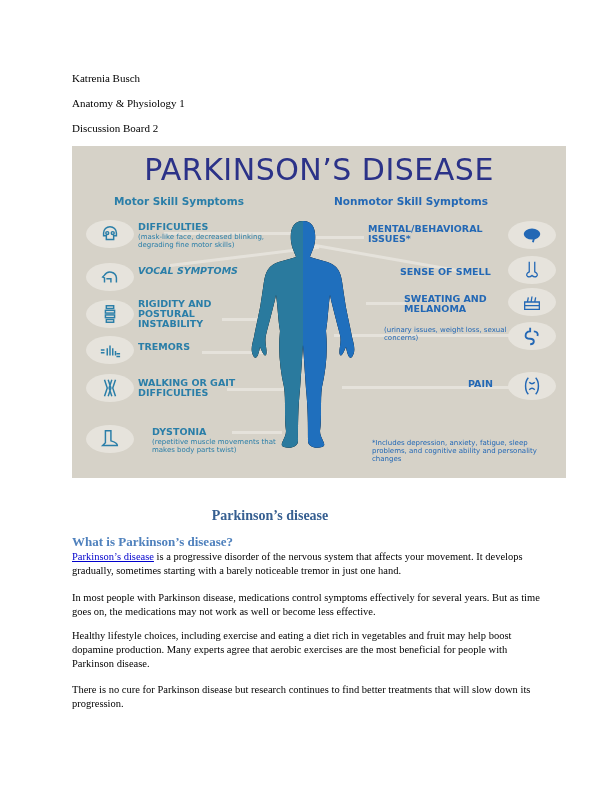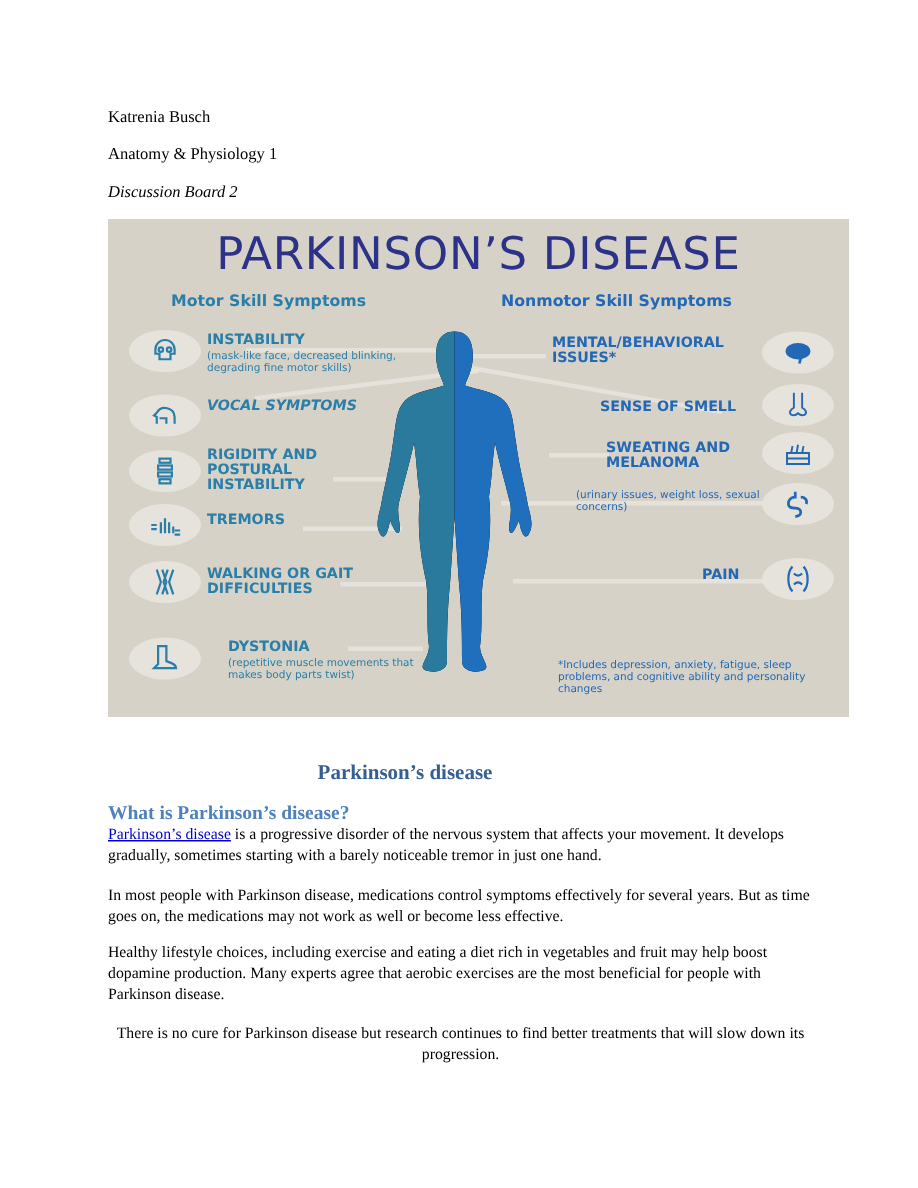--- a/index.html
+++ b/index.html
@@ -2,21 +2,21 @@
 <html><head>
   <meta charset="utf-8">
   <style>
     html, body { margin: 0; padding: 0; background: #ffffff; }
     body { width: 612px; height: 792px; position: relative; overflow: hidden;
            font-family: "Liberation Serif", "DejaVu Serif", serif; color: #000; }
     .page { position: absolute; left: 0; top: 0; width: 612px; height: 572px; }
     .hdr-line { position: absolute; left: 72px; font-size: 11px; }
     #hdr-name { top: 72px; }
     #hdr-course { top: 97px; }
-    #hdr-board { top: 122px; font-style: italic; }
+    #hdr-board { top: 122px; }
 
     .info { position: absolute; left: 72px; top: 146px; width: 494px; height: 332px;
             background: #d6d2c8; overflow: hidden; font-family: "DejaVu Sans", "Liberation Sans", sans-serif; }
     .info-title { position: absolute; left: 0; width: 494px; top: 6px; text-align: center;
                   font-size: 30px; color: #2b3288; letter-spacing: 0.5px; font-family: "DejaVu Sans", sans-serif; }
     .col-head { position: absolute; top: 49px; font-size: 10.5px; font-weight: bold; color: #2a7ea8; }
     #col-motor { left: 42px; }
     #col-nonmotor { left: 262px; }
 
     .icon-circle { position: absolute; width: 48px; height: 28px; border-radius: 50%;
@@ -31,21 +31,21 @@
 
     .body-fig { position: absolute; left: 176px; top: 73px; width: 110px; height: 232px; }
 
     .doc-title { position: absolute; top: 508px; left: 0; width: 540px; text-align: center;
                  font-size: 14px; font-weight: bold; color: #365f91; }
     .sec-head { position: absolute; left: 72px; top: 534px; font-size: 13px; font-weight: bold; color: #4f81bd; }
     .para { position: absolute; left: 72px; width: 470px; font-size: 10.5px; line-height: 14px; }
     #p1 { top: 550px; }
     #p2 { top: 591px; }
     #p3 { top: 629px; }
-    #p4 { top: 683px; text-align: center; }
+    #p4 { top: 683px; }
     .link { color: #0000cc; text-decoration: underline; }
   </style>
 </head>
 <body>
 
 <div class="page">
   <div class="hdr-line" id="hdr-name">Katrenia Busch</div>
   <div class="hdr-line" id="hdr-course">Anatomy &amp; Physiology 1</div>
   <div class="hdr-line" id="hdr-board">Discussion Board 2</div>
 
@@ -83,21 +83,21 @@
     </svg>
 
     <div class="icon-circle" style="left:14px;top:74px;">
       <svg viewBox="0 0 24 24" fill="none" stroke="#2a7ea8" stroke-width="1.6">
           <path d="M5 11a7 7 0 0 1 14 0v3h-3v4H8v-4H5z"></path>
           <circle cx="9" cy="11" r="1.6"></circle>
           <circle cx="15" cy="11" r="1.6"></circle>
         </svg>
     </div>
     <div class="sym" style="left:66px;top:76px;width:150px;">
-      <span>INSTABILITY</span>
+      <span>DIFFICULTIES</span>
       <span class="sub">(mask-like face, decreased blinking, degrading fine motor skills)</span>
     </div>
 
     <div class="icon-circle" style="left:14px;top:117px;">
       <svg viewBox="0 0 24 24" fill="none" stroke="#2a7ea8" stroke-width="1.6">
           <path d="M6 18v-5l-2-1 2-2a7 7 0 0 1 13 3v5"></path>
           <path d="M8 14h5v4"></path>
         </svg>
     </div>
     <div class="sym" style="left:66px;top:120px;width:100px;font-style:italic;">VOCAL SYMPTOMS</div>

